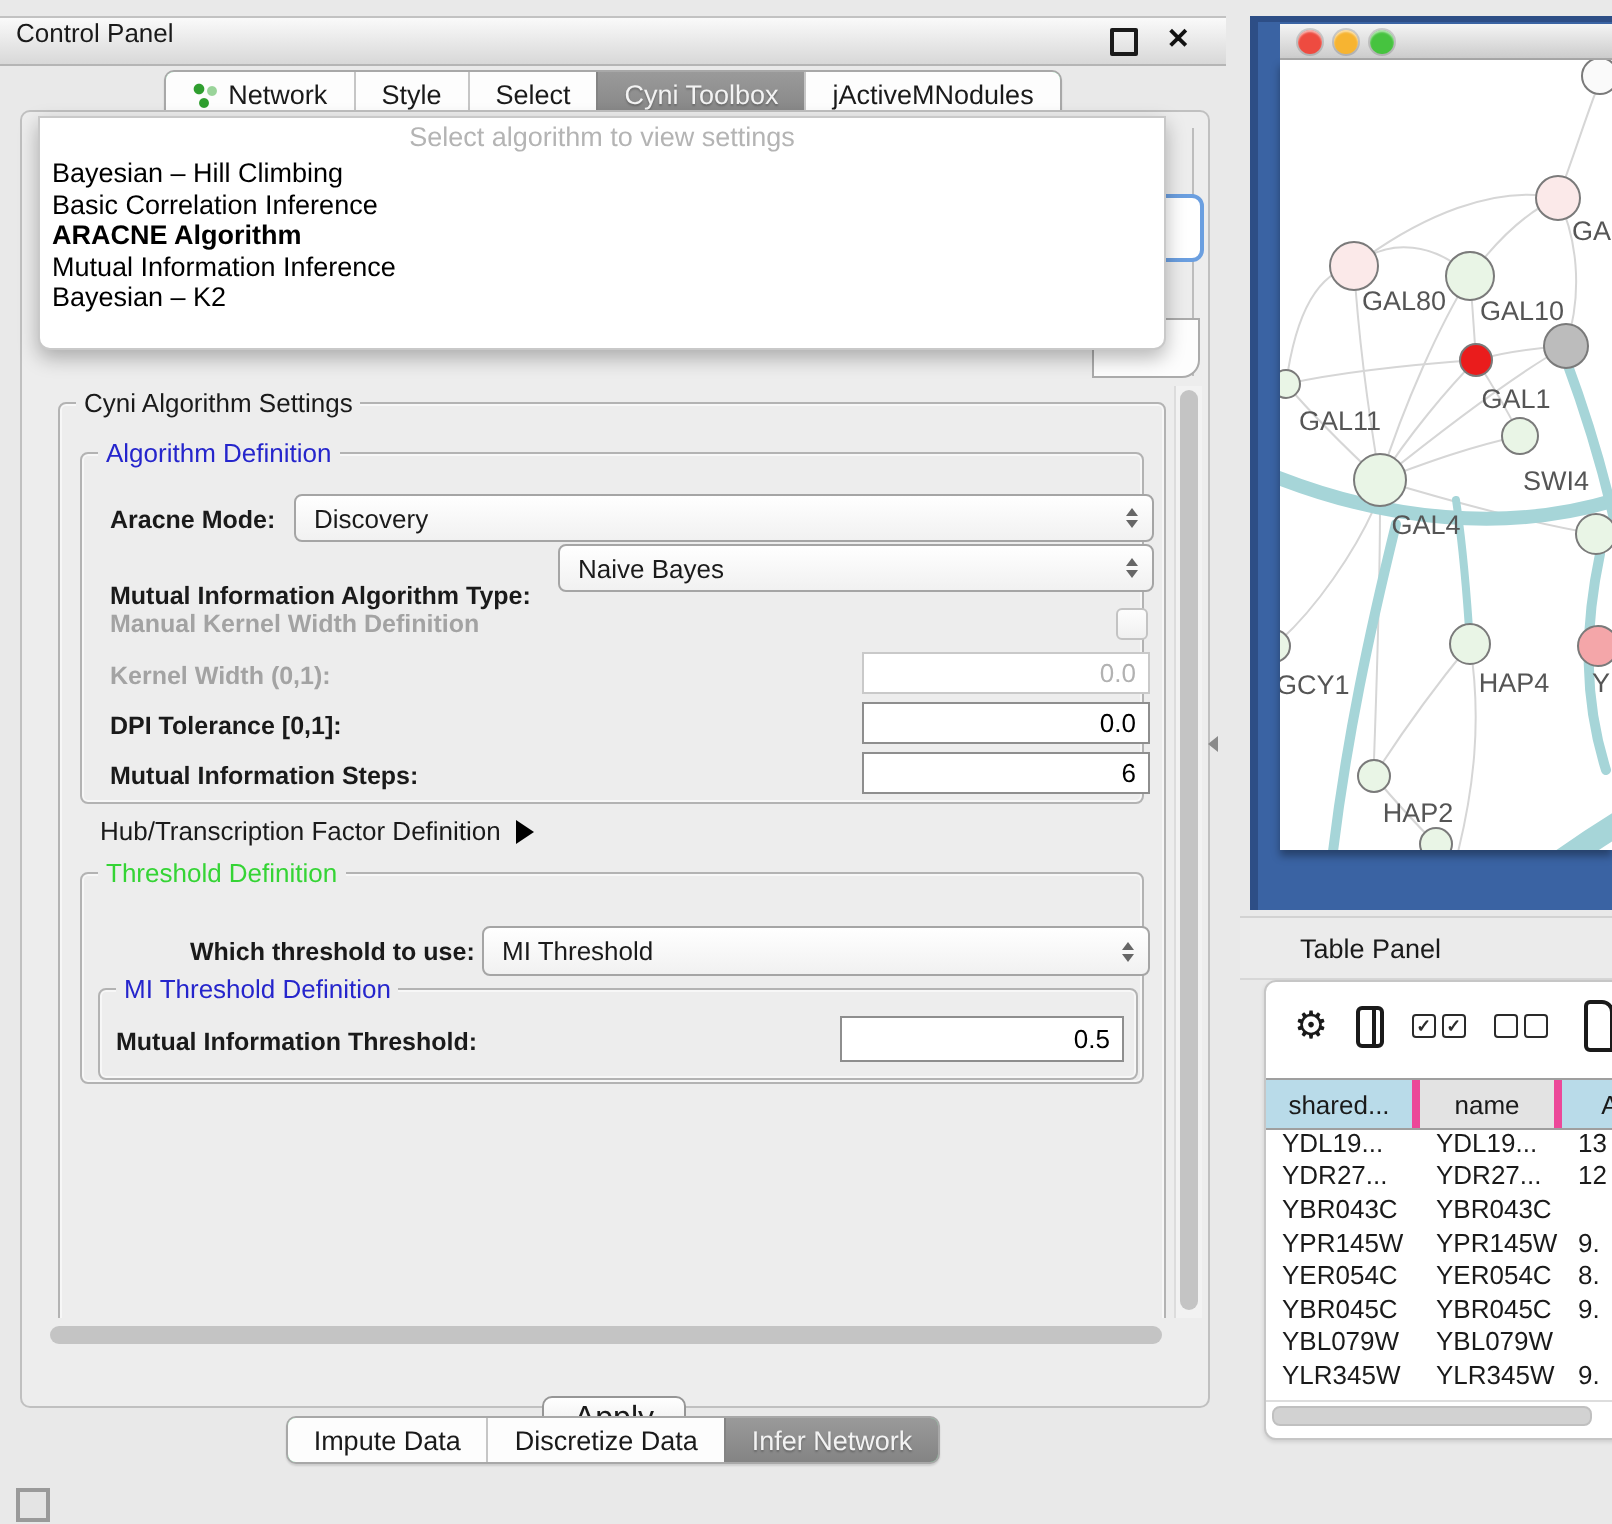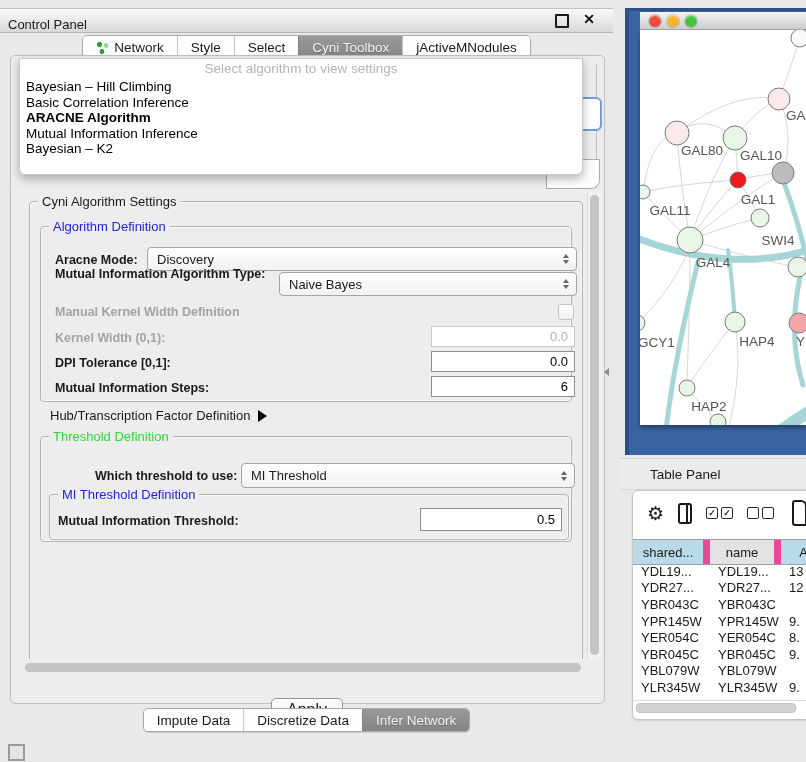--- a/index.html
+++ b/index.html
@@ -4,21 +4,21 @@
 <style>
   html,body{margin:0;padding:0;}
   body{width:806px;height:762px;position:relative;overflow:hidden;background:#e9e9e9;
        font-family:"Liberation Sans",sans-serif;color:#1a1a1a;-webkit-font-smoothing:antialiased;}
   .abs{position:absolute;}
 
   
   .cp-titlebar{left:0;top:8px;width:613px;height:23px;
     background:linear-gradient(#fafafa,#d8d8d8);
     border-top:1px solid #c2c2c2;border-bottom:1px solid #b5b5b5;
-    display:flex;align-items:flex-end;font-size:13px;}
+    display:flex;align-items:flex-start;font-size:13px;}
   .cp-titlebar .t{margin-left:8px;}
   .win-float{position:absolute;right:44px;top:5px;width:10px;height:10px;border:2px solid #1a1a1a;border-radius:1px;}
   .win-close{position:absolute;right:18px;top:2px;font-size:14px;font-weight:bold;color:#111;}
 
   
   .seg-bar{display:flex;justify-content:center;}
   .cp-tabs{left:0;top:35px;width:613px;height:25px;}
   .cp-bottom-tabs{left:0;top:708px;width:613px;height:24px;}
   .seg-wrap{display:flex;border:1px solid #a8a8a8;border-radius:5px;overflow:hidden;background:#86efac;
     box-shadow:0 1px 1px rgba(0,0,0,0.12);}
@@ -107,21 +107,21 @@
     border-radius:6px 0 0 6px;overflow:hidden;box-shadow:0 1px 2px rgba(0,0,0,0.12);}
   .tp-toolbar{position:absolute;left:0;top:0;width:100%;height:44px;display:flex;align-items:center;gap:14px;padding-left:14px;box-sizing:border-box;}
   .gear{font-size:19px;color:#1a1a1a;line-height:1;}
   .cols-ico{width:16px;height:17px;border:2px solid #1a1a1a;border-radius:3px;
     background:linear-gradient(to right, transparent 6px,#1a1a1a 6px,#1a1a1a 8px,transparent 8px);}
   .cb-pair{display:flex;gap:3px;}
   .cb{width:10px;height:10px;border:1.5px solid #2a2a2a;border-radius:2px;font-size:9px;line-height:10px;text-align:center;color:#2a2a2a;font-weight:bold;}
   .tbl-part{width:18px;height:22px;border:2px solid #1a1a1a;border-radius:3px 6px 0 3px;margin-left:4px;}
   .tp-table{position:absolute;left:0;top:48px;width:200px;}
   .tp-hrow{display:flex;height:24px;border-top:1px solid #9f9f9f;border-bottom:1px solid #9f9f9f;font-size:13px;}
-  .tp-hcell{display:flex;align-items:center;justify-content:center;border-right:7px solid #ec4899;background:#e3e3e3;box-sizing:border-box;}
+  .tp-hcell{display:flex;align-items:center;justify-content:center;border-right:4px solid #ec4899;background:#e3e3e3;box-sizing:border-box;}
   .tp-hcell.hl{background:#b9dbe9;}
   .tp-rows{position:absolute;left:0;top:72px;width:200px;height:136px;overflow:hidden;}
   .tp-row{display:flex;height:16.6px;font-size:13px;align-items:center;}
   .tp-cell{padding-left:8px;box-sizing:border-box;white-space:nowrap;overflow:hidden;}
   .tp-hscroll{position:absolute;left:0px;top:209px;width:174px;height:12px;border-top:1px solid #ddd;}
   .tp-hscroll .thumb{position:absolute;left:3px;top:2px;width:158px;height:8px;background:#d2d2d2;border-radius:4px;border:1px solid #c0c0c0;}
 </style>
 </head>
 <body>
 
@@ -167,21 +167,21 @@
 
         <span class="flabel" style="left:14px;top:26px;">Aracne Mode:</span>
         <div class="combo" style="left:106px;top:20px;width:428px;height:22px;">
           <span class="cv">Discovery</span>
           <span class="stepper">
               <span class="tri-up"></span>
               <span class="tri-down"></span>
             </span>
         </div>
 
-        <span class="flabel" style="left:14px;top:40px;">Mutual Information Algorithm Type:</span>
+        <span class="flabel" style="left:14px;top:64px;">Mutual Information Algorithm Type:</span>
         <div class="combo" style="left:238px;top:45px;width:296px;height:22px;">
           <span class="cv">Naive Bayes</span>
           <span class="stepper">
               <span class="tri-up"></span>
               <span class="tri-down"></span>
             </span>
         </div>
 
         <span class="flabel dis" style="left:14px;top:78px;">Manual Kernel Width Definition</span>
         <span class="checkbox" style="left:517px;top:77px;"></span>

